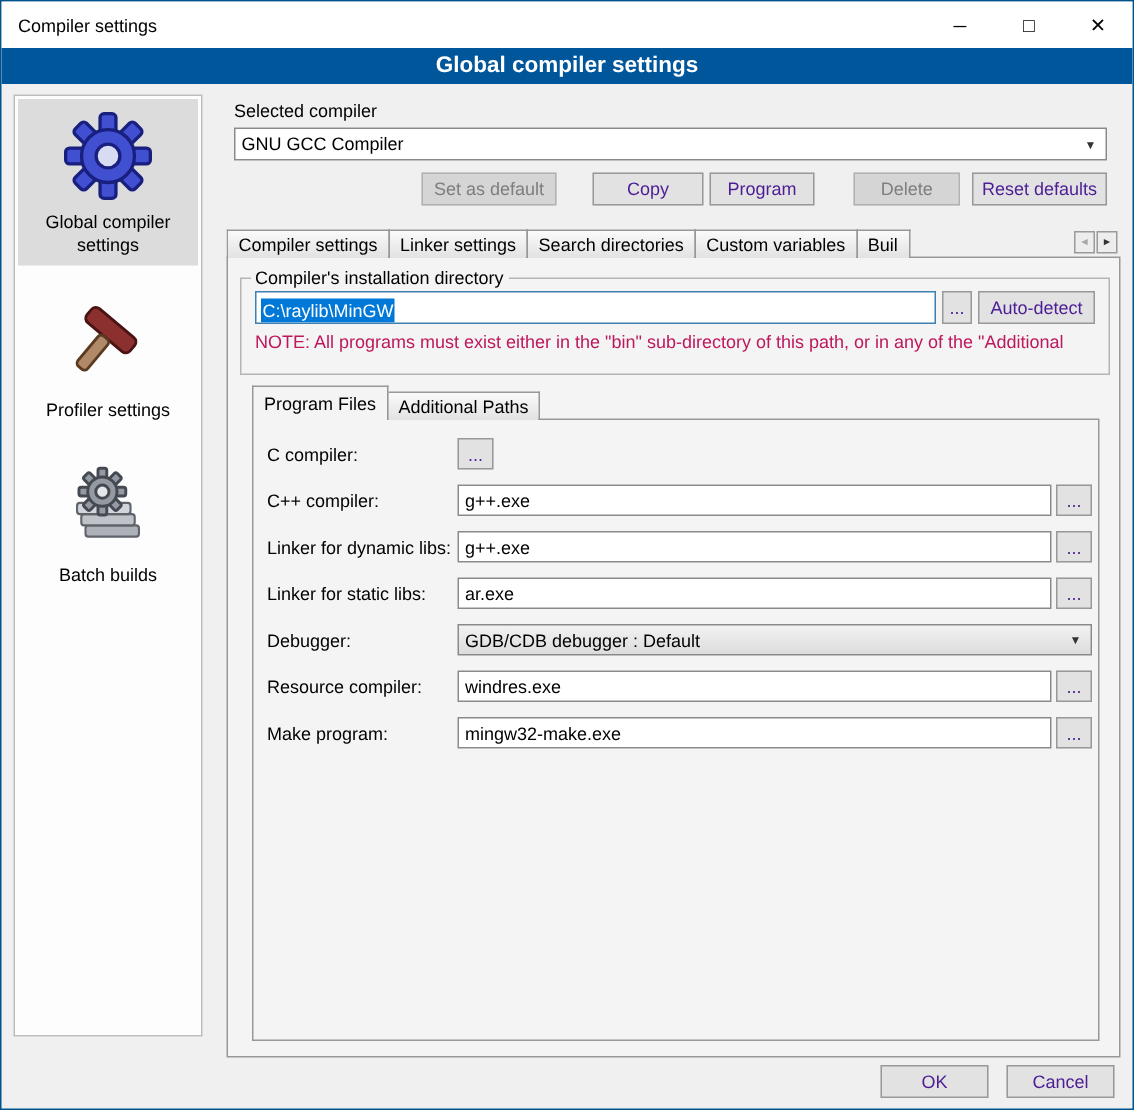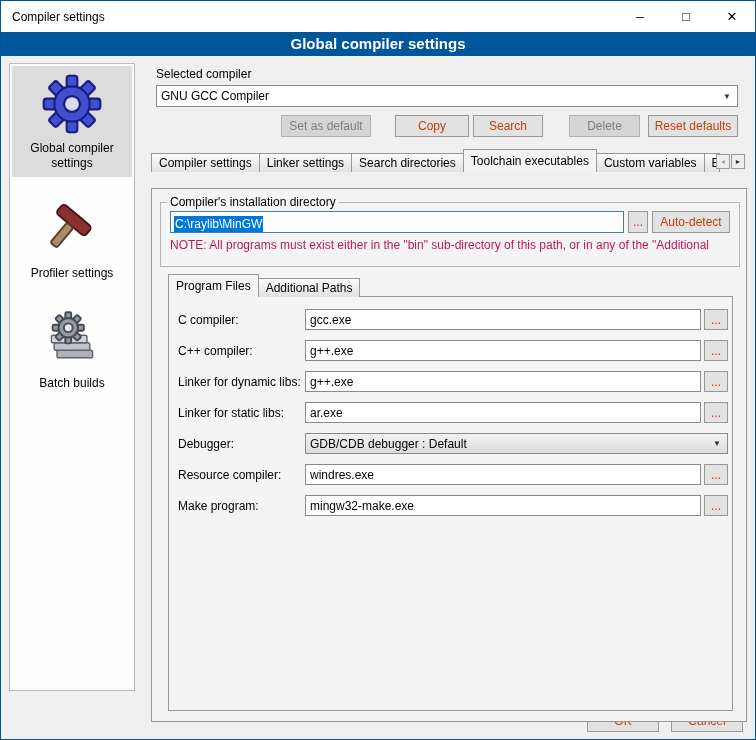--- a/index.html
+++ b/index.html
@@ -28,39 +28,39 @@
   .side-item.selected { background: #dcdcdc; }
   .side-icon { width: 60px; height: 60px; }
   .side-label { text-align: center; margin-top: 7px; line-height: 1.25; }
   
   .content { position: absolute; left: 145px; top: 55px; width: 603px; height: 615px; }
   .sc-label { position: absolute; left: 10px; top: 11px; }
   .combo { background: #fff; border: 1px solid #8a8a8a; display: flex; align-items: center; padding: 0 4px; }
   .combo.main { position: absolute; left: 10px; top: 29px; width: 582px; height: 22px; }
   .combo-arrow { margin-left: auto; font-size: 8px; color: #333; padding-right: 2px; }
   
-  .btn { font-family: "Liberation Sans", sans-serif; font-size: 12px; background: #e2e2e2; border: 1px solid #989898; color: #c2410c; }
+  .btn { font-family: "Liberation Sans", sans-serif; font-size: 12px; background: #e2e2e2; border: 1px solid #989898; color: #4c1d95; }
   .btn.disabled { background: #d5d5d5; color: #7e7e7e; border-color: #b2b2b2; }
   .b-setdef { position: absolute; left: 135px; top: 59px; width: 90px; height: 22px; }
   .b-copy   { position: absolute; left: 249px; top: 59px; width: 74px; height: 22px; }
   .b-rename { position: absolute; left: 327px; top: 59px; width: 70px; height: 22px; }
   .b-delete { position: absolute; left: 423px; top: 59px; width: 71px; height: 22px; }
   .b-reset  { position: absolute; left: 502px; top: 59px; width: 90px; height: 22px; }
   
   .tabstrip { position: absolute; left: 5px; top: 93px; width: 596px; height: 23px; display: flex;
               align-items: flex-end; z-index: 2; padding-right: 34px; overflow: hidden; }
   .tab { border: 1px solid #989898; border-bottom: none; background: linear-gradient(#fafafa, #e2e2e2);
          padding: 0 7px; height: 19px; line-height: 19px; margin-right: -1px; white-space: nowrap; }
   .tab.active { background: #f4f4f4; height: 23px; line-height: 22px; position: relative; z-index: 3; }
   .tab.clipped { max-width: 44px; overflow: hidden; }
   .tab-arrow { position: absolute; top: 5px; width: 14px; height: 15px; border: 1px solid #9a9a9a; background: #ededed;
                font-size: 7px; display: flex; align-items: center; justify-content: center; z-index: 4; }
   .tab-arrow.left { right: 17px; color: #a6a6a6; }
   .tab-arrow.right { right: 2px; color: #333; }
-  .tabpanel { position: absolute; left: 5px; top: 132px; width: 596px; height: 534px; border: 1px solid #989898;
+  .tabpanel { position: absolute; left: 5px; top: 115px; width: 596px; height: 534px; border: 1px solid #989898;
               background: #f4f4f4; z-index: 1; }
   
   .groupbox { position: absolute; left: 8px; top: 6px; width: 580px; height: 72px; border: 1px solid #b5b5b5; }
   .groupbox legend { margin-left: 6px; padding: 0 3px; font-size: 12px; }
   .dir-row { display: flex; gap: 4px; margin: 2px 9px 0; height: 22px; }
   .textbox { flex: 1; background: #fff; border: 1px solid #3c7fb1; display: flex; align-items: flex-end; padding: 0 3px; overflow: hidden; }
   .textbox .sel { background: #0078d7; color: #fff; padding: 1px 1px; white-space: nowrap; }
   .btn.browse-sm { flex: 0 0 20px; width: 20px; height: 22px; padding: 0; }
   .btn.autodetect { flex: 0 0 78px; width: 78px; height: 22px; }
   .note { margin: 5px 9px 0; color: #be185d; white-space: nowrap; overflow: hidden; }
@@ -153,29 +153,28 @@
 
     <div class="sc-label">Selected compiler</div>
 
     <div class="combo main">
       <span>GNU GCC Compiler</span>
       <span class="combo-arrow">▼</span>
     </div>
 
     <button class="btn disabled b-setdef">Set as default</button>
     <button class="btn b-copy">Copy</button>
-    <button class="btn b-rename">Search</button>
+    <button class="btn b-rename">Program</button>
     <button class="btn disabled b-delete">Delete</button>
     <button class="btn b-reset">Reset defaults</button>
 
     <div class="tabstrip">
       <div class="tab">Compiler settings</div>
       <div class="tab">Linker settings</div>
       <div class="tab">Search directories</div>
-      <div class="tab active">Toolchain executables</div>
       <div class="tab">Custom variables</div>
       <div class="tab clipped">Buil</div>
       <div class="tab-arrow left">
           <span>◄</span>
         </div>
       <div class="tab-arrow right">
           <span>►</span>
         </div>
     </div>
 
@@ -195,21 +194,20 @@
 
       <div class="subtabstrip">
         <div class="tab active">Program Files</div>
         <div class="tab">Additional Paths</div>
       </div>
 
       <div class="subpanel">
 
         <div class="frow">
           <div class="flabel">C compiler:</div>
-          <input class="finput" value="gcc.exe" style="">
           <button class="btn browse">...</button>
         </div>
 
         <div class="frow">
           <div class="flabel">C++ compiler:</div>
           <input class="finput" value="g++.exe" style="">
           <button class="btn browse">...</button>
         </div>
 
         <div class="frow">

